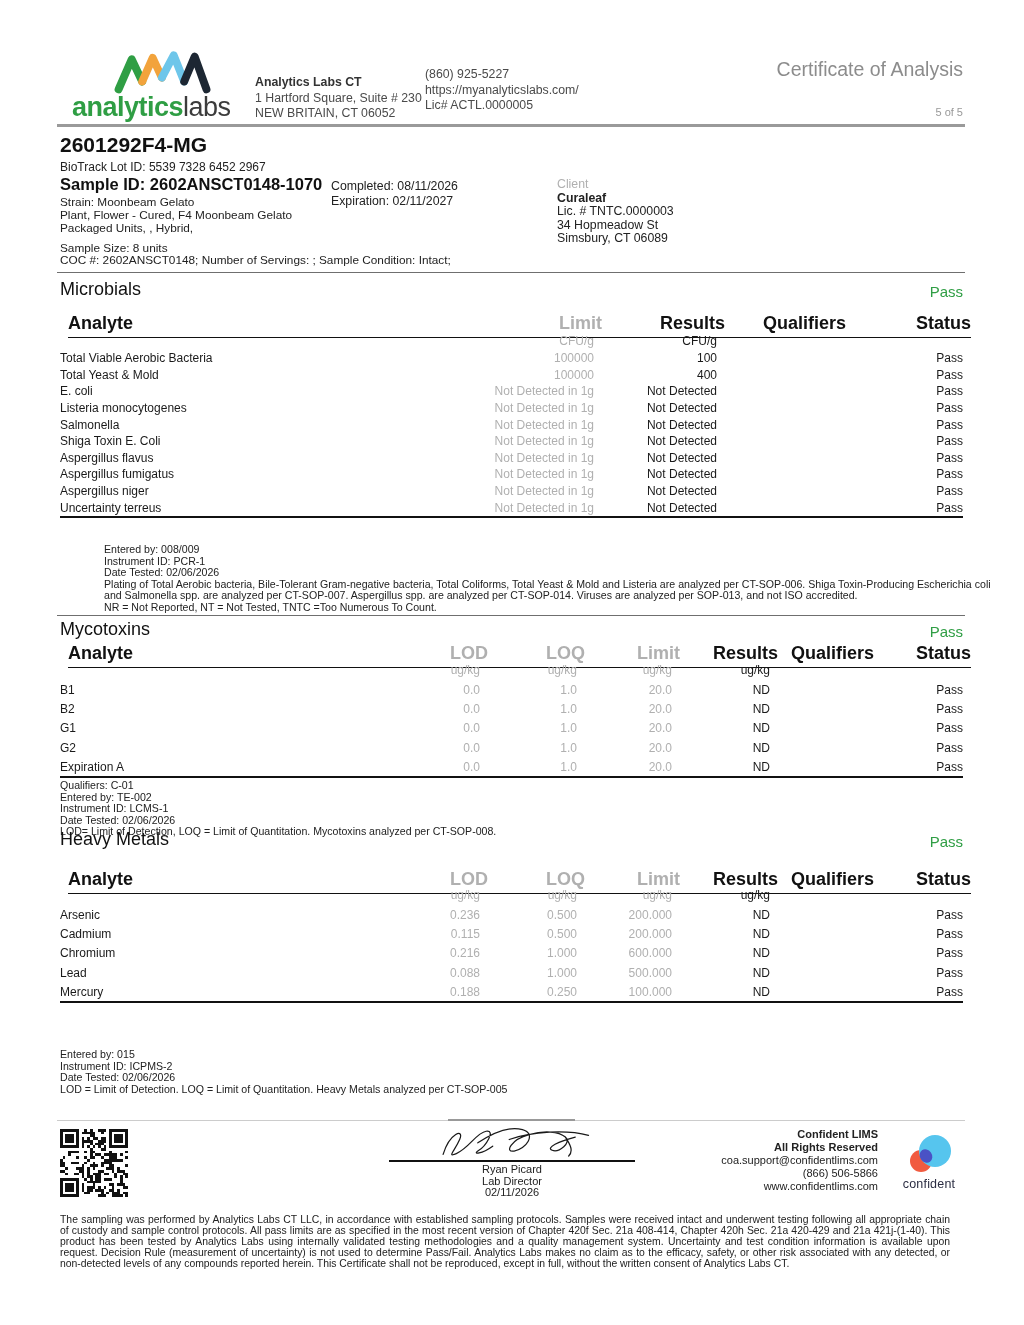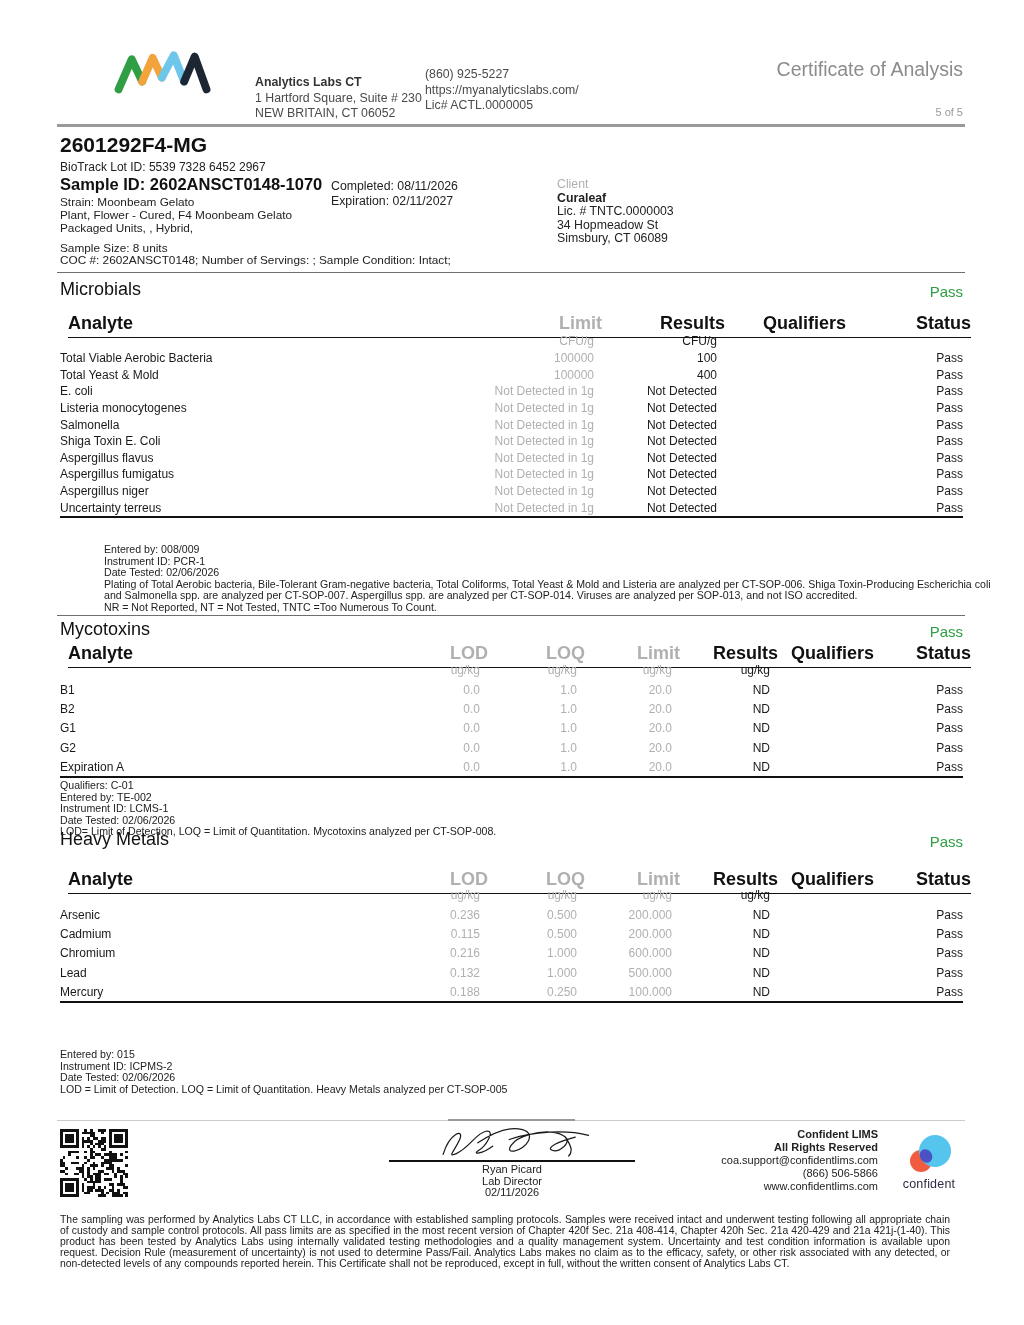--- a/index.html
+++ b/index.html
@@ -68,20 +68,21 @@
 
 <div class="page">
 
   <div class="logo-wrap">
     <svg class="logo-zig" width="105" height="46" viewBox="0 0 160 70">
       <path d="M10,60 L30,14 L46,48" stroke="#2f9e44" stroke-width="12" fill="none" stroke-linecap="round" stroke-linejoin="round"></path>
       <path d="M46,48 L62,12 L76,42" stroke="#f2a33c" stroke-width="12" fill="none" stroke-linecap="round" stroke-linejoin="round"></path>
       <path d="M76,42 L94,8 L110,48" stroke="#6ec6ea" stroke-width="12" fill="none" stroke-linecap="round" stroke-linejoin="round"></path>
       <path d="M110,48 L126,10 L144,60" stroke="#1d2733" stroke-width="12" fill="none" stroke-linecap="round" stroke-linejoin="round"></path>
     </svg>
+    <div class="logo-text"><span class="lt1">analytics</span><span class="lt2">labs</span></div>
   </div>
 
   <div class="labinfo" style="left:255px;margin-top:8px;">
     <div class="first">Analytics Labs CT</div>
     <div>1 Hartford Square, Suite # 230</div>
     <div>NEW BRITAIN, CT 06052</div>
   </div>
   <div class="labinfo" style="left:425px;">
     <div>(860) 925-5227</div>
     <div>https://myanalyticslabs.com/</div>
@@ -338,21 +339,21 @@
         <span>Chromium</span>
         <span class="gray">0.216</span>
         <span class="gray">1.000</span>
         <span class="gray">600.000</span>
         <span>ND</span>
         <span></span>
         <span>Pass</span>
       </div>
     <div class="trow m7">
         <span>Lead</span>
-        <span class="gray">0.132</span>
+        <span class="gray">0.088</span>
         <span class="gray">1.000</span>
         <span class="gray">500.000</span>
         <span>ND</span>
         <span></span>
         <span>Pass</span>
       </div>
     <div class="trow m7">
         <span>Mercury</span>
         <span class="gray">0.188</span>
         <span class="gray">0.250</span>

